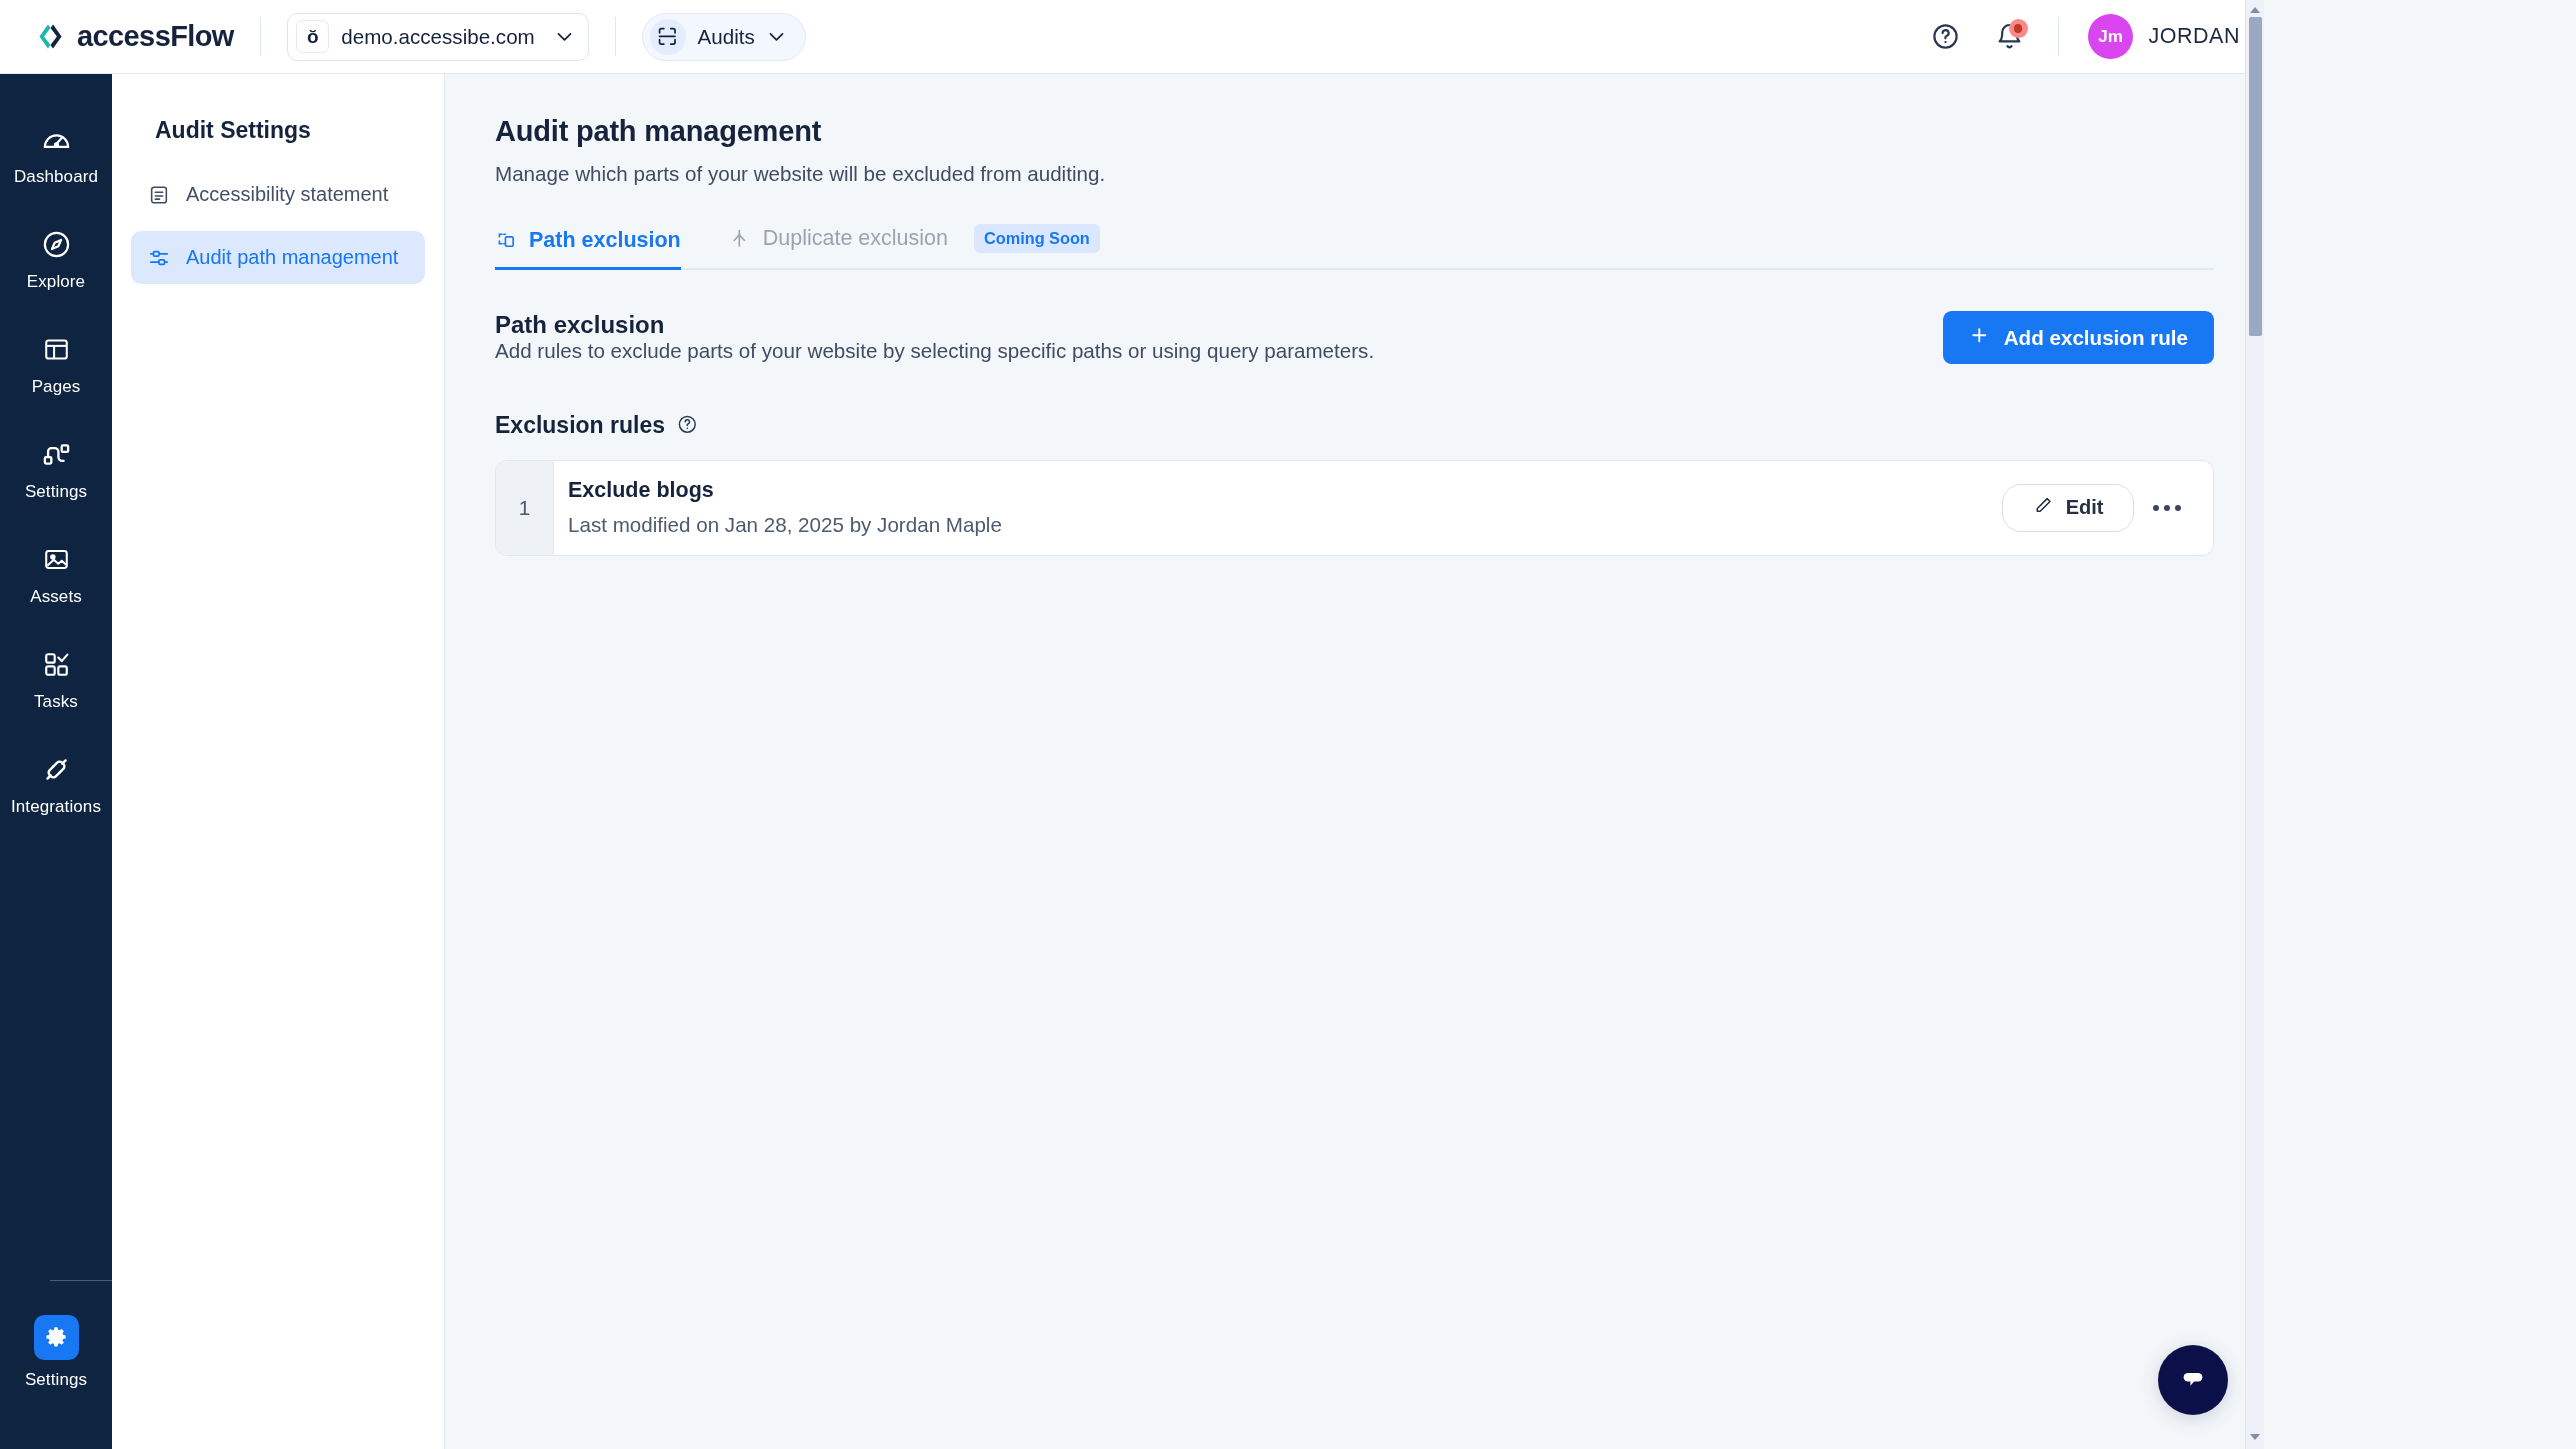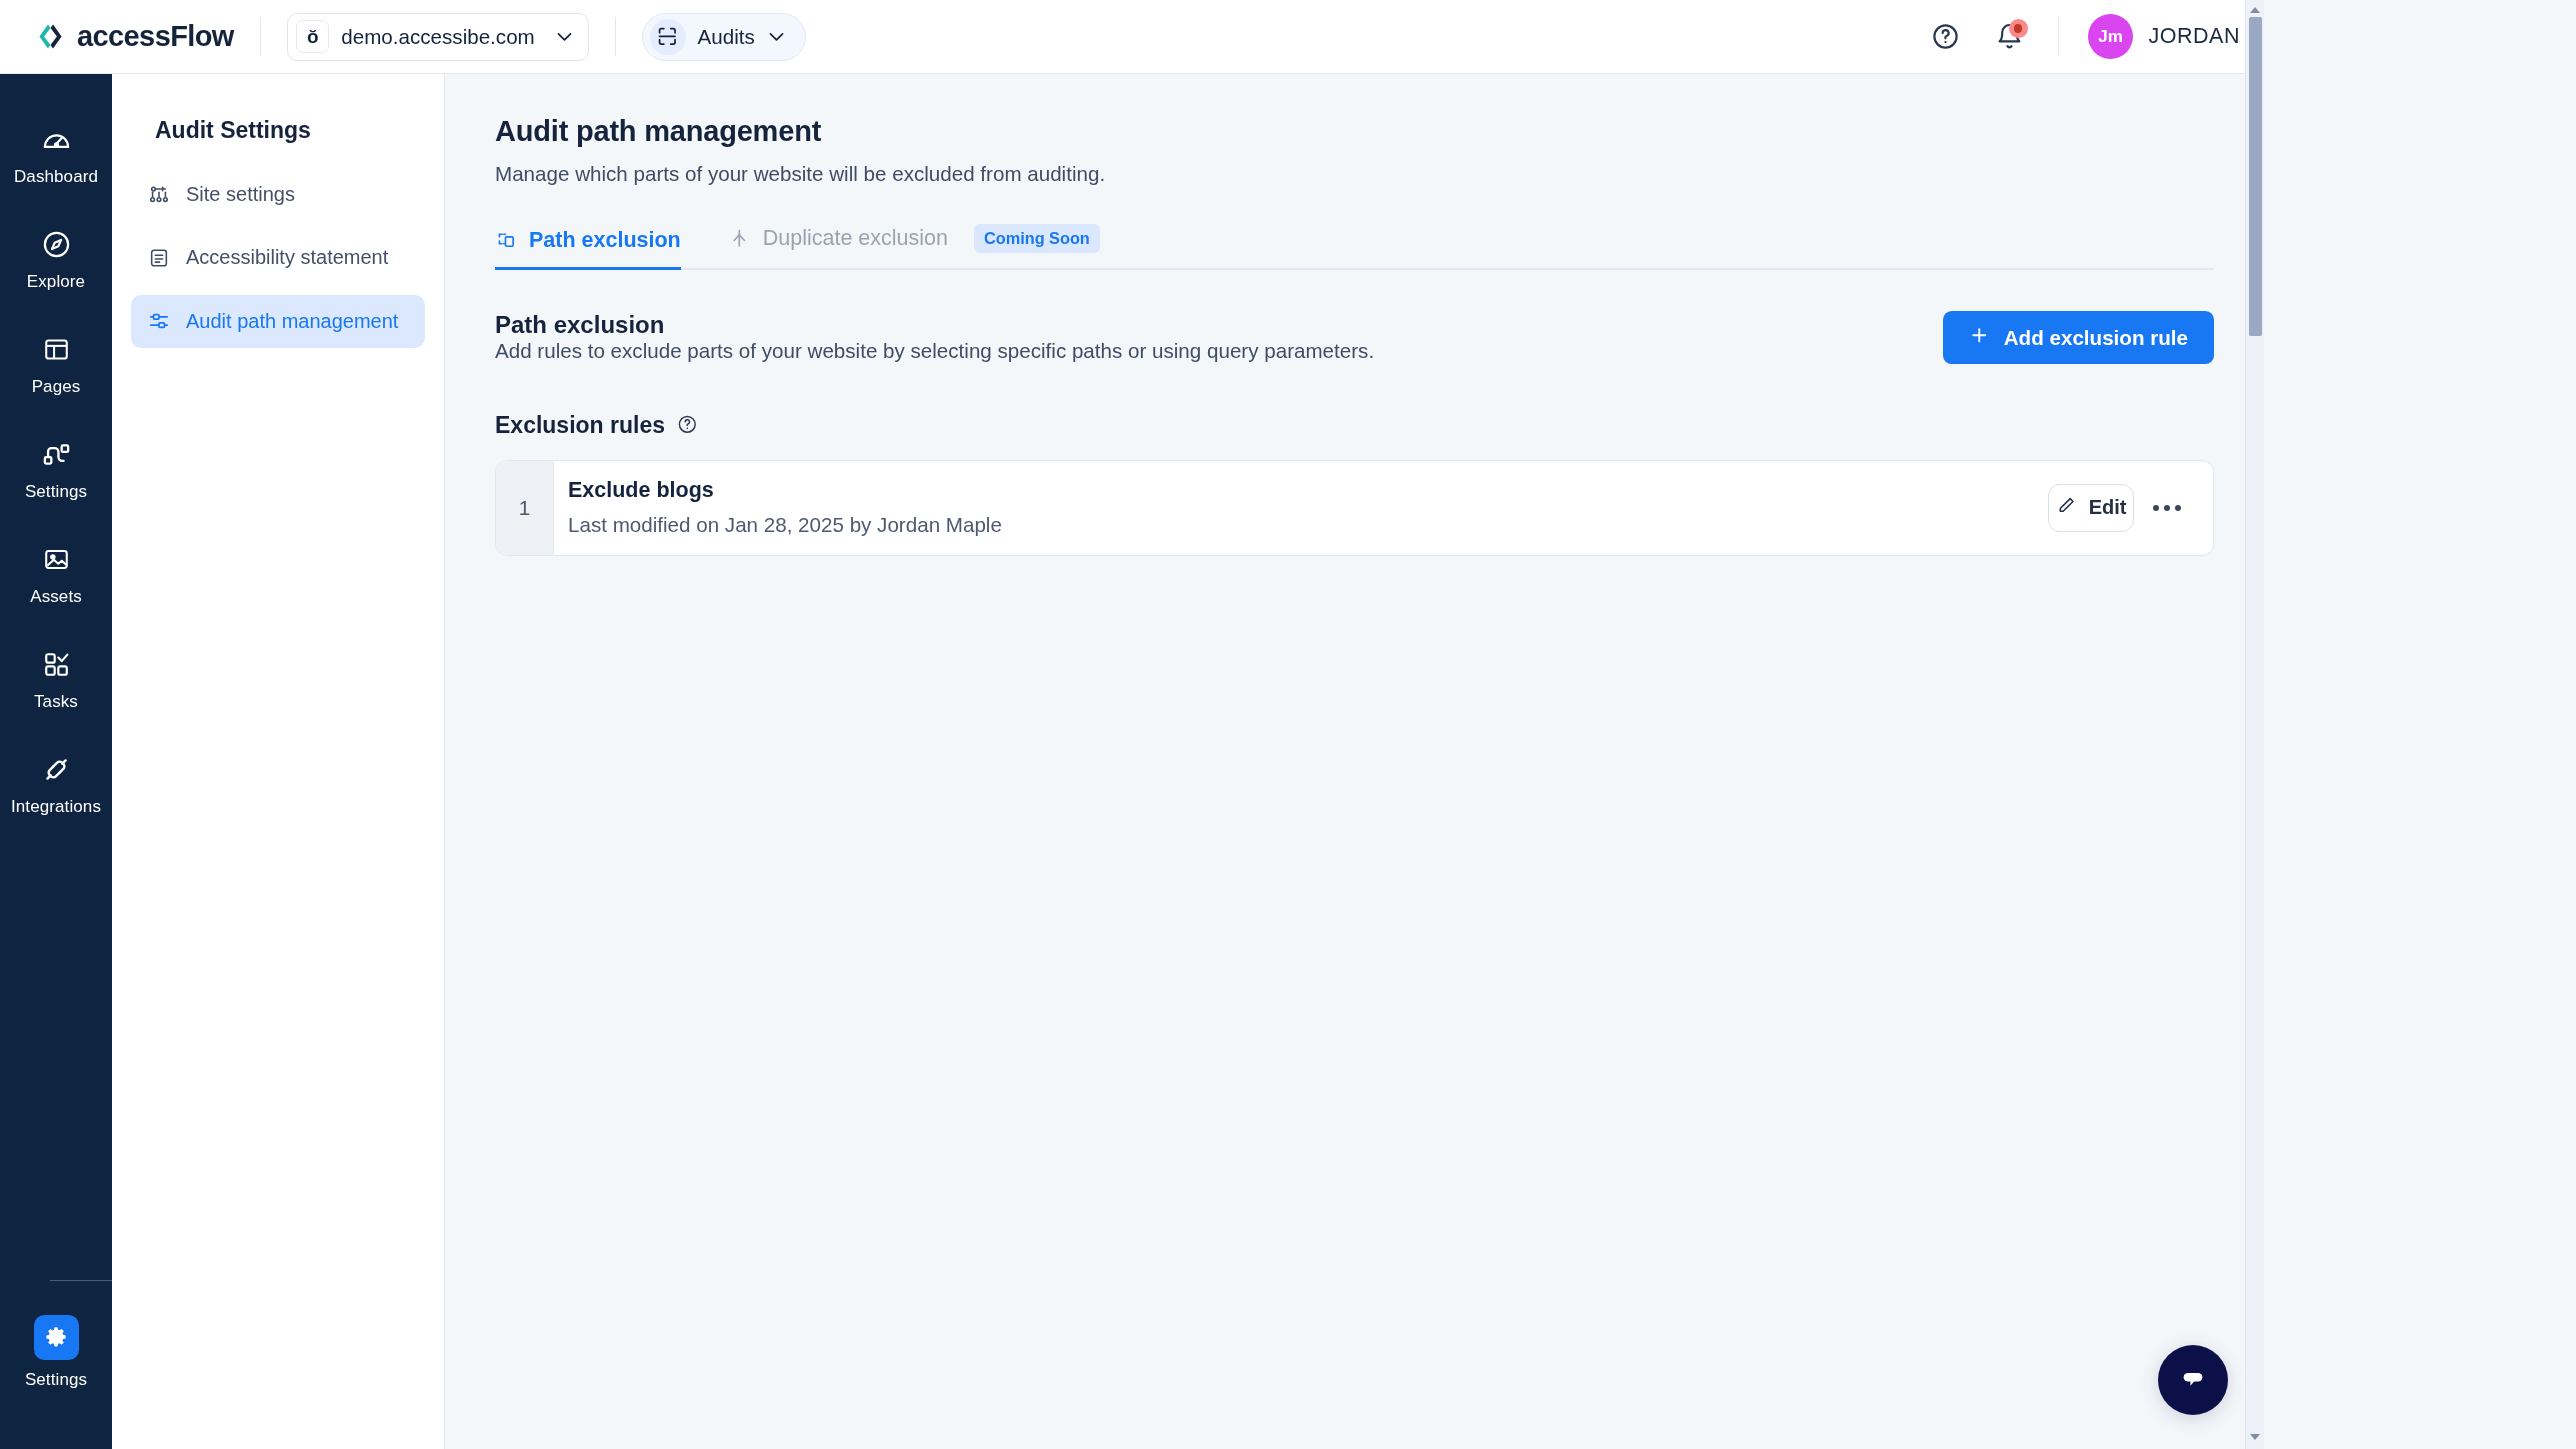--- a/index.html
+++ b/index.html
@@ -161,22 +161,22 @@
     width: 58px; min-width: 58px; background: #eef1f6;
     border-right: 0.9px solid #e1e7f0;
     display: flex; align-items: center; justify-content: center;
     font-size: 20.6px; color: #4a5568;
   }
   .rule-body { flex: 1; display: flex; flex-direction: column; justify-content: center; padding-left: 14px; }
   .rule-name { font-size: 21.5px; font-weight: 700; color: #16233c; }
   .rule-meta { font-size: 20.6px; color: #4e5a70; margin-top: 10.3px; }
   .rule-actions { display: flex; align-items: center; gap: 8.6px; padding-right: 22px; }
   .btn-edit {
-    height: 48px; border: 0.9px solid #d7dfea; background: #fff; border-radius: 12px;
-    display: flex; align-items: center; gap: 12px; padding: 0 7px;
+    height: 48px; border: 0.9px solid #d7dfea; background: #fff; border-radius: 19px;
+    display: flex; align-items: center; gap: 12px; padding: 0 30px;
     font-size: 20px; color: #253043; font-weight: 700; cursor: pointer;
     font-family: "Liberation Sans", sans-serif;
   }
   .btn-more {
     width: 48px; height: 48px; border: none; background: transparent; cursor: pointer;
     display: flex; align-items: center; justify-content: center; gap: 5.2px;
   }
   .btn-more i { width: 6px; height: 6px; border-radius: 50%; background: #3a465c; display: block; }
 
   
@@ -362,36 +362,20 @@
             <path d="M10.6 2h2.8l.45 2.35c.5.16.97.36 1.4.61l2-1.3 2 2-1.3 2c.25.43.45.9.6 1.4L20.9 9.6v2.8l-2.35.45c-.15.5-.35.97-.6 1.4l1.3 2-2 2-2-1.3c-.43.25-.9.45-1.4.6L13.4 19.9h-2.8l-.45-2.35c-.5-.15-.97-.35-1.4-.6l-2 1.3-2-2 1.3-2c-.25-.43-.45-.9-.6-1.4L3.1 12.4V9.6l2.35-.45c.15-.5.35-.97.6-1.4l-1.3-2 2-2 2 1.3c.43-.25.9-.45 1.4-.61Z"></path>
           </svg>
         </span>
         <span class="rail-label">Settings</span>
       </div>
     </nav>
 
     <aside class="subnav">
       <div class="subnav-title">Audit Settings</div>
 
-      <div class="subnav-item">
-        <span class="sn-ico">
-          <svg width="22" height="22" viewBox="0 0 24 24" fill="none" stroke="#3f4b63" stroke-width="1.7" stroke-linecap="round">
-            <circle cx="6" cy="5.5" r="2"></circle>
-              <path d="M8 5.5h11"></path>
-              <path d="M16 3.6v3.8"></path>
-            <path d="M5 9v5"></path>
-              <path d="M12 9v5"></path>
-              <path d="M19 9v5"></path>
-            <circle cx="5" cy="17" r="2"></circle>
-              <circle cx="12" cy="17" r="2"></circle>
-              <circle cx="19" cy="17" r="2"></circle>
-          </svg>
-        </span>
-        <span>Site settings</span>
-      </div>
 
       <div class="subnav-item">
         <span class="sn-ico">
           <svg width="22" height="22" viewBox="0 0 24 24" fill="none" stroke="#3f4b63" stroke-width="1.7" stroke-linecap="round" stroke-linejoin="round">
             <rect x="4" y="3.5" width="16" height="17" rx="2.5"></rect>
             <path d="M8 9h8"></path>
               <path d="M8 13h8"></path>
               <path d="M8 16.5h4.5"></path>
           </svg>
         </span>

